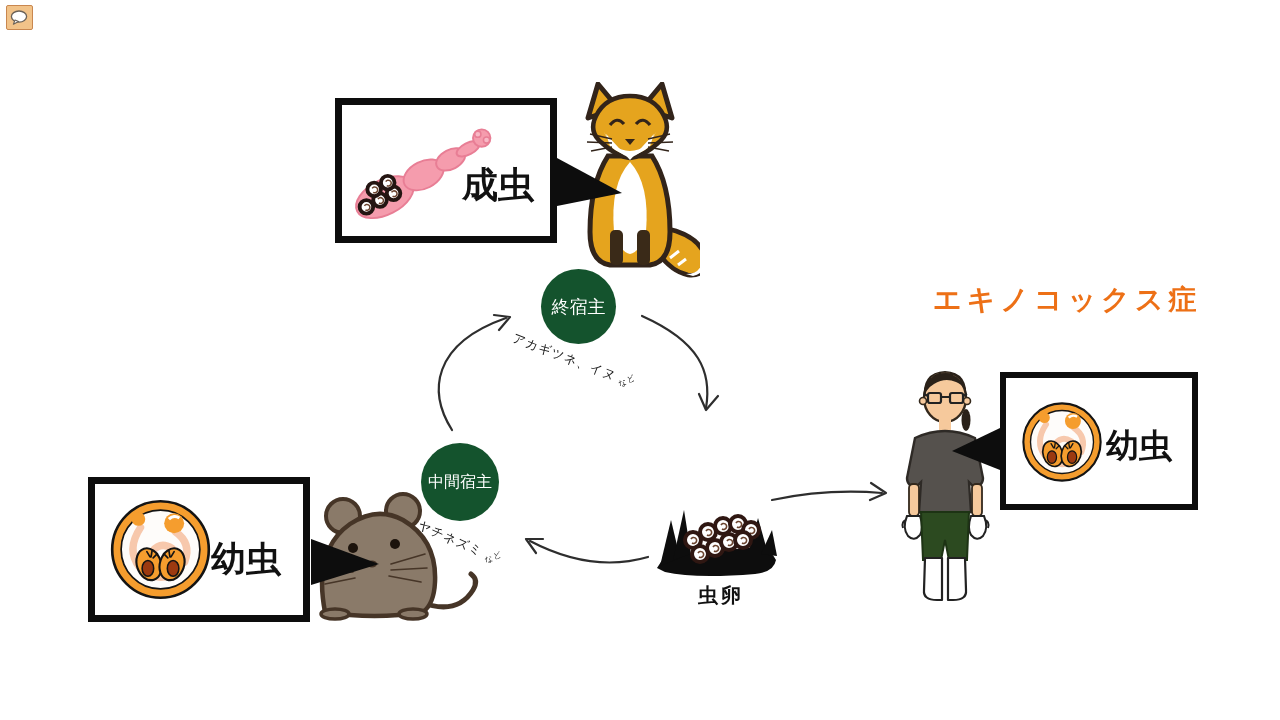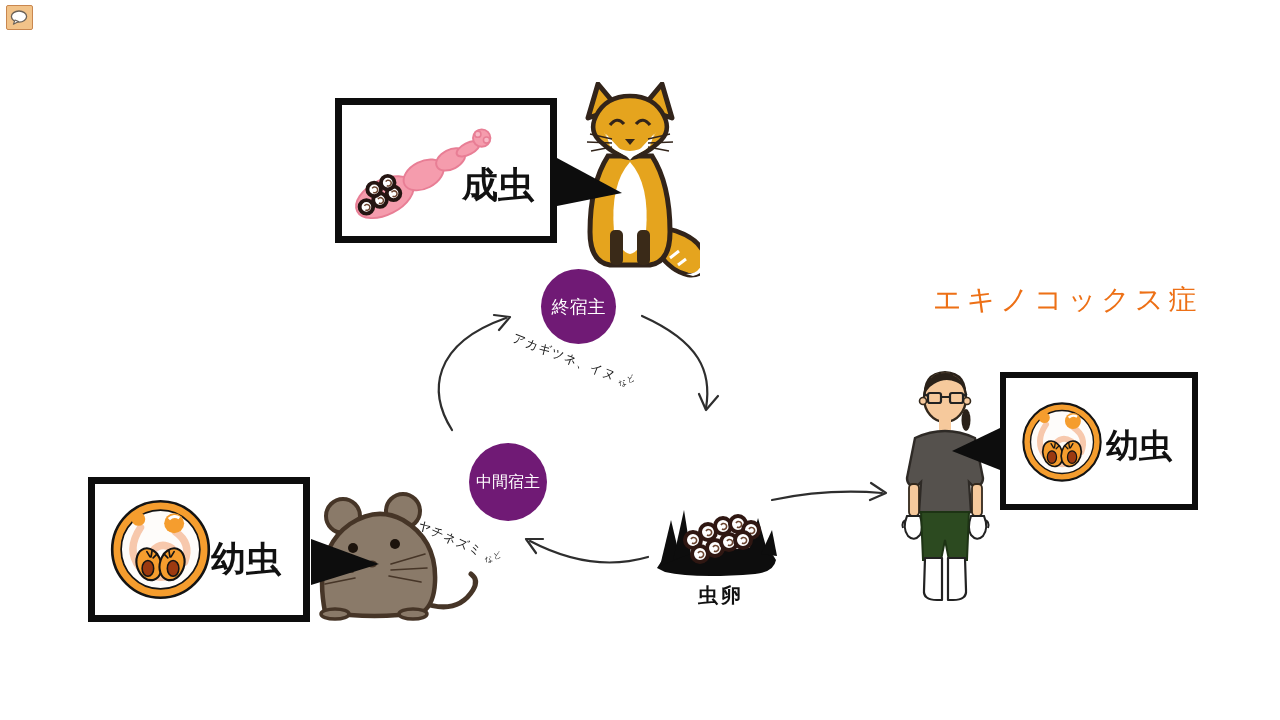--- a/index.html
+++ b/index.html
@@ -6,25 +6,25 @@
   body{font-family:"Liberation Sans","DejaVu Sans",sans-serif;}
   #stage{position:relative;width:1280px;height:720px;background:#fff;overflow:hidden;}
   .abs{position:absolute;}
   
   .tool-btn{left:6px;top:5px;width:25px;height:23px;background:#F2C389;border:1px solid #C9874F;
             border-radius:2px;display:flex;align-items:center;justify-content:center;cursor:pointer;}
   
   .callout{background:#fff;border:7px solid #0d0d0d;box-sizing:border-box;display:flex;align-items:center;padding-left:24px;}
   
   .node{border-radius:50%;display:flex;align-items:center;justify-content:center;text-align:center;box-sizing:border-box;}
-  .node.black{background:#701a75;color:#fff;}
+  .node.black{background:#14532d;color:#fff;}
   .node.white{background:#fff;color:#111;border:2px solid #2b2b2b;border-radius:48% 52% 50% 50% / 52% 48% 52% 48%;}
   .hostlabel{color:#1a1a1a;font-size:12.5px;letter-spacing:1px;white-space:nowrap;transform-origin:left top;}
   .hostlabel .suffix{display:inline-block;font-size:8px;transform:rotate(-48deg) translateY(-3px);margin-left:5px;}
-  .title{font-size:28px;font-weight:400;letter-spacing:5px;white-space:nowrap;}
+  .title{font-size:28px;font-weight:700;letter-spacing:5px;white-space:nowrap;}
   .big-label{color:#111;font-weight:700;}
   svg{display:block;}
 </style>
 </head>
 <body>
 
 <div id="stage">
 
   <div class="abs tool-btn">
     <svg width="19" height="16" viewBox="0 0 19 16">
@@ -97,21 +97,21 @@
     <div class="abs big-label" style="right:16px;bottom:26px;font-size:36px;">成虫</div>
   </div>
 
   <div class="abs node black" style="left:541px;top:269px;width:75px;height:75px;font-size:18px;">
     <span>終宿主</span>
   </div>
   <div class="abs hostlabel" style="left:516px;top:330px;transform:rotate(21deg);">
     <span>アカギツネ、イヌ</span><span class="suffix">など</span>
   </div>
 
-  <div class="abs node black" style="left:421px;top:443px;width:78px;height:78px;font-size:16px;margin-left:48px;">
+  <div class="abs node black" style="left:421px;top:443px;width:78px;height:78px;font-size:16px;">
     <span>中間宿主</span>
   </div>
   <div class="abs hostlabel" style="left:397px;top:506px;transform:rotate(24deg);">
     <span>エゾヤチネズミ</span><span class="suffix">など</span>
   </div>
 
 
   <svg class="abs" style="left:655px;top:498px;" width="125" height="80" viewBox="0 0 125 80">
     <defs>
       <g id="gegg">

